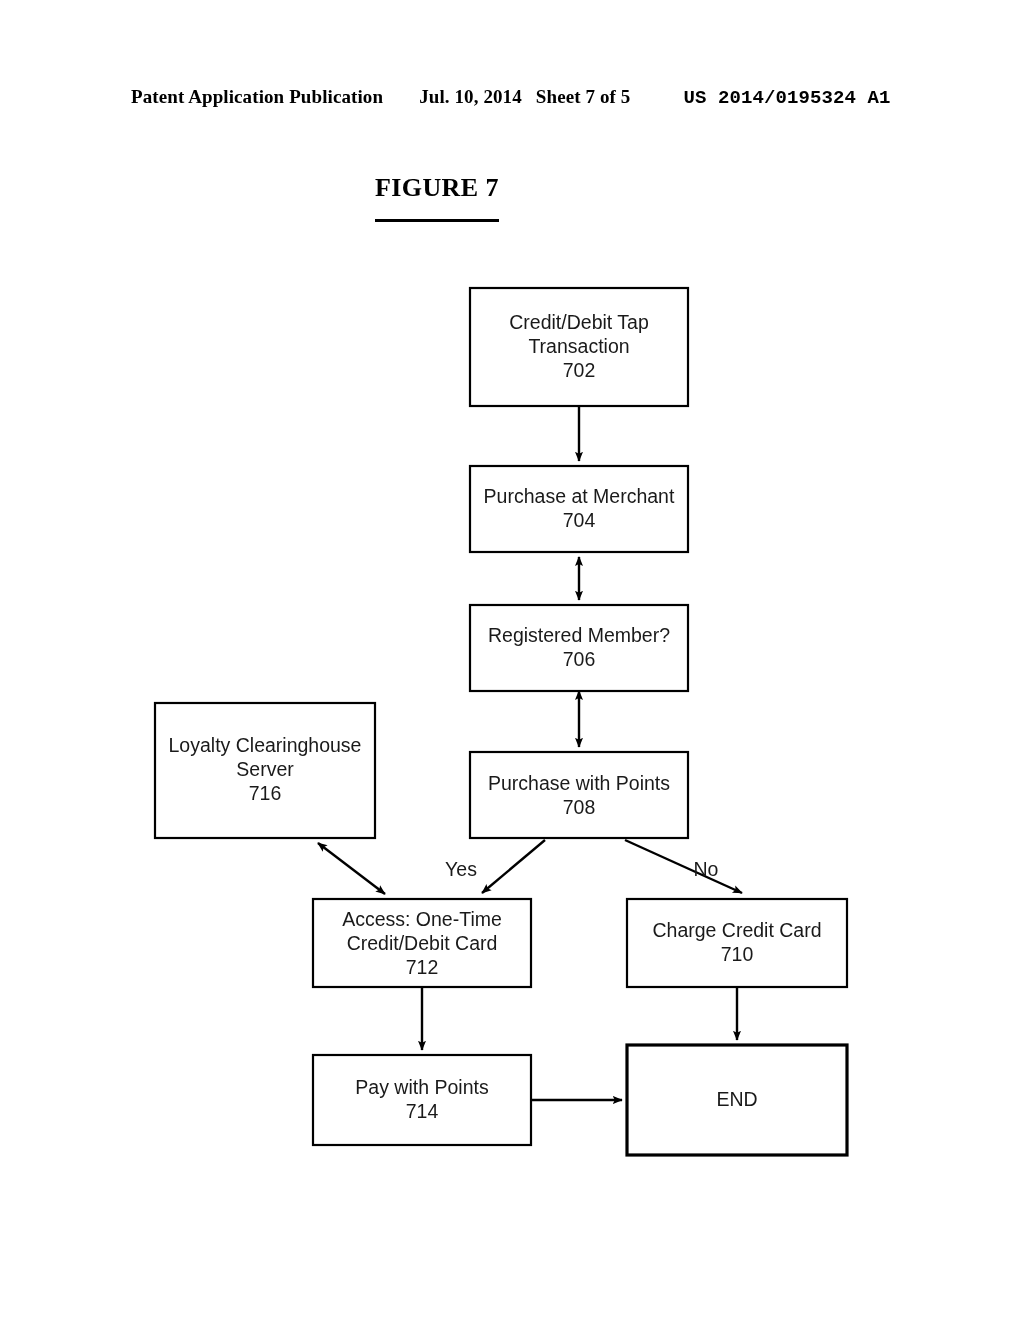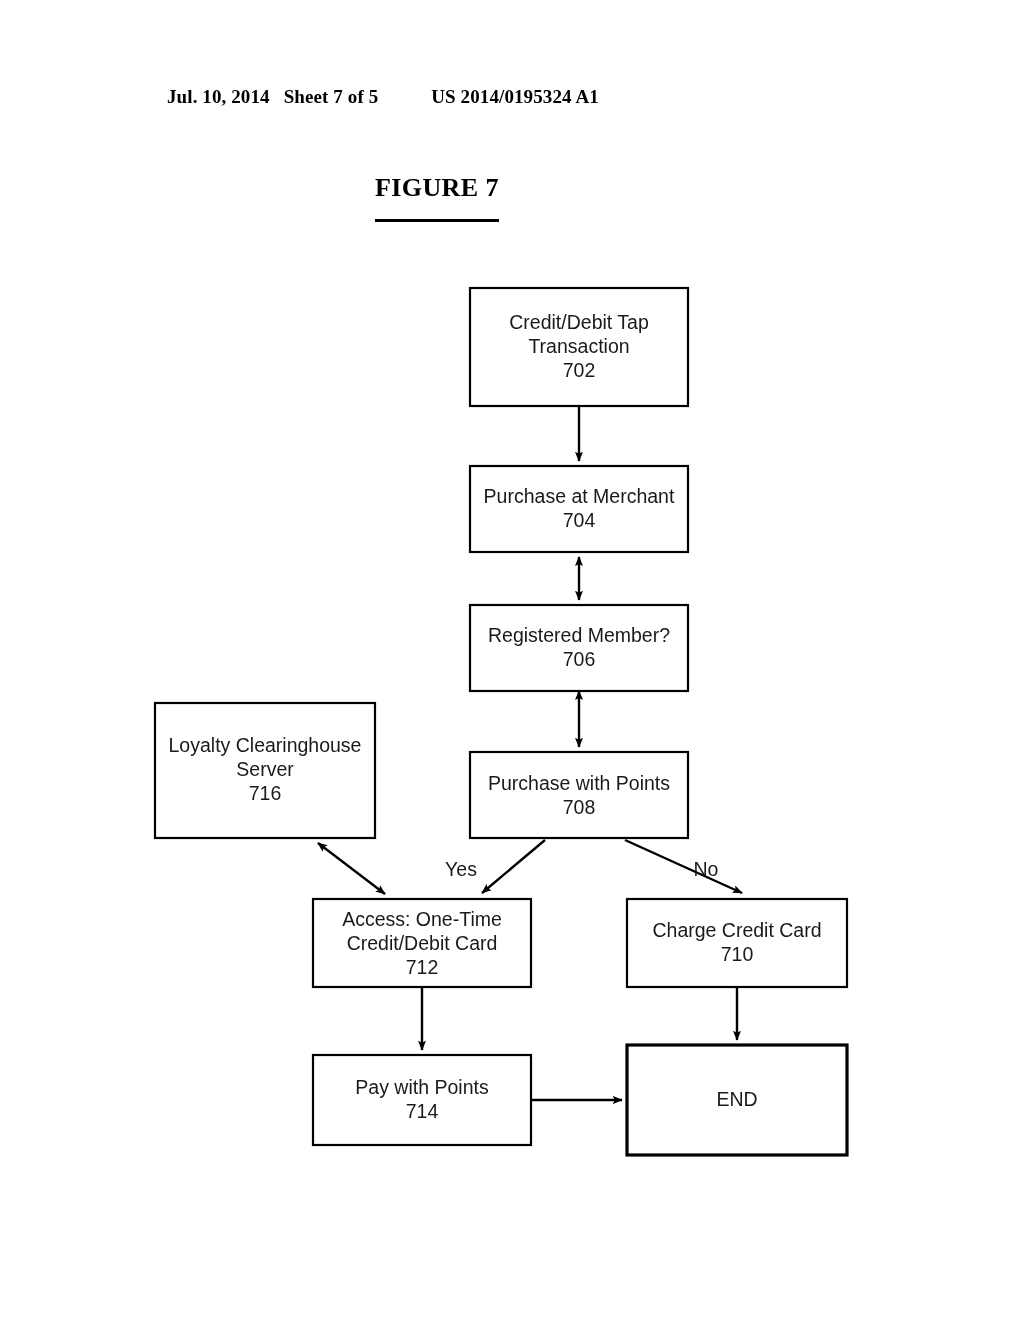--- a/index.html
+++ b/index.html
@@ -33,21 +33,21 @@
     font-size: 19px;
     letter-spacing: 0.1px;
     color: #000;
     white-space: nowrap;
     display: flex;
     align-items: baseline;
   }
   .pub-header .h-left   { }
   .pub-header .h-mid    { margin-left: 36px; }
   .pub-header .h-sheet  { margin-left: 14px; }
-  .pub-header .h-right  { margin-left: 53px; }
+  .pub-header .h-right  { margin-left: 53px; font-family: Liberation Mono, monospace; }
 
   
   .fig-title {
     position: absolute;
     top: 174px;
     left: 375px;
     font-family: "Liberation Serif", serif;
     font-weight: bold;
     font-size: 26px;
     letter-spacing: 0.4px;
@@ -90,20 +90,21 @@
     fill: #1a1a1a;
     text-anchor: middle;
   }
 </style>
 </head>
 <body>
 
 <div id="page">
 
   <div class="pub-header">
+    <span class="h-left">Patent Application Publication</span>
     <span class="h-mid">Jul. 10, 2014</span>
     <span class="h-sheet">Sheet 7 of 5</span>
     <span class="h-right">US 2014/0195324 A1</span>
   </div>
 
   <div class="fig-title">FIGURE 7</div>
 
   <svg id="flow" viewBox="0 0 1024 1320">
     <defs>
       <marker id="arrowEnd" markerWidth="11" markerHeight="11" refX="9.2" refY="4.4" orient="auto" markerUnits="userSpaceOnUse">

